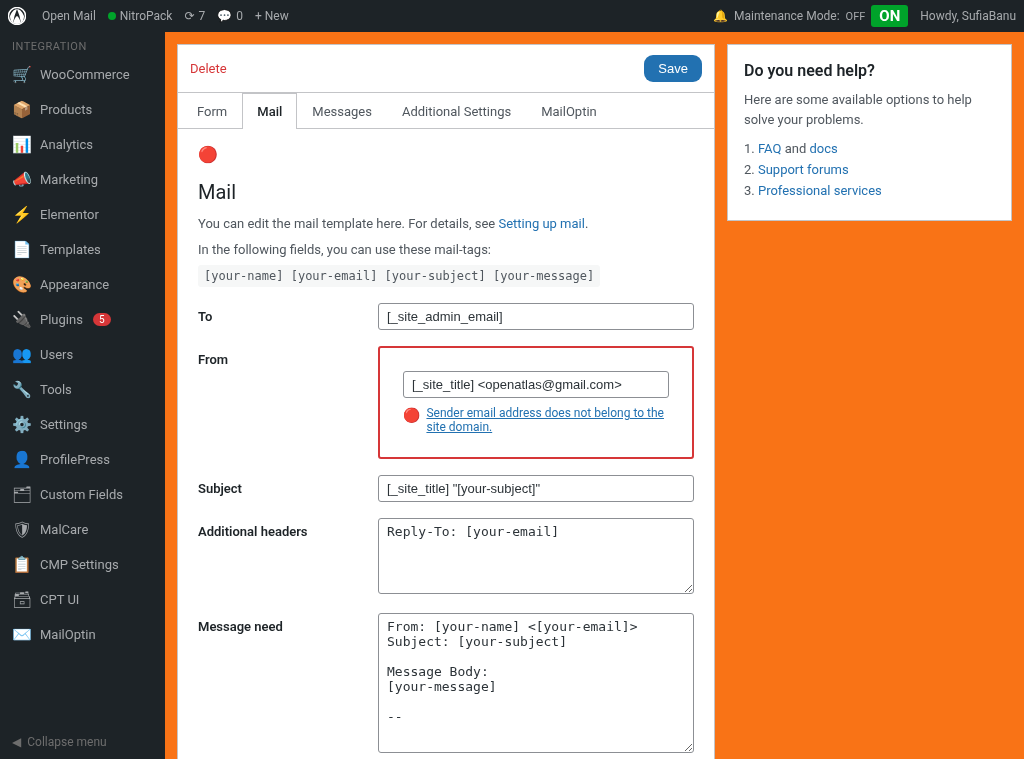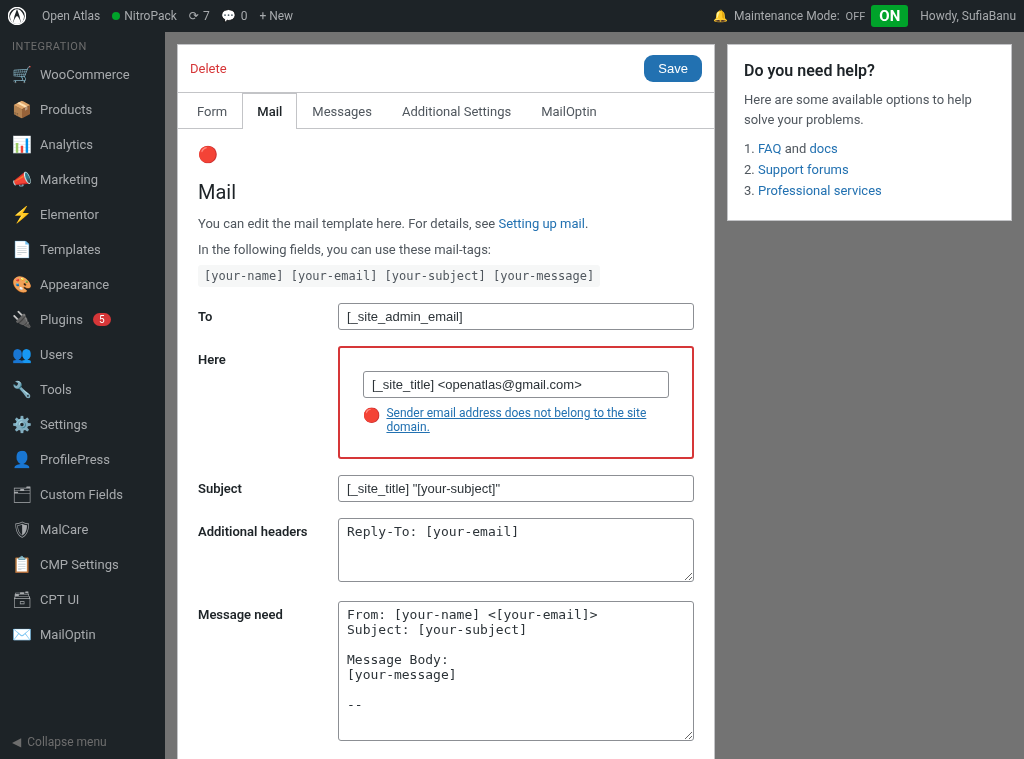--- a/index.html
+++ b/index.html
@@ -20,46 +20,46 @@
 
     
     .sidebar { width: 165px; background: #1d2327; color: #a7aaad; display: flex; flex-direction: column; overflow-y: auto; flex-shrink: 0; }
     .sidebar-section-label { font-size: 11px; color: #6d6d6d; padding: 8px 12px 4px; text-transform: uppercase; letter-spacing: 0.5px; }
     .sidebar-item { display: flex; align-items: center; gap: 8px; padding: 8px 12px; cursor: pointer; font-size: 13px; color: #a7aaad; }
     .sidebar-item .icon { font-size: 16px; width: 20px; text-align: center; }
     .sidebar-badge { background: #d63638; color: white; border-radius: 10px; padding: 1px 6px; font-size: 10px; margin-left: 2px; }
     .collapse-menu { margin-top: auto; padding: 10px 12px; font-size: 12px; color: #6d6d6d; cursor: pointer; display: flex; align-items: center; gap: 6px; }
 
     
-    .main { flex: 1; overflow-y: auto; padding: 0; background: #737373; display: flex; flex-direction: column; }
+    .main { flex: 1; overflow-y: auto; padding: 0; background: #f97316; display: flex; flex-direction: column; }
 
     
     .page-wrap { display: flex; gap: 0; flex: 1; padding: 12px; gap: 12px; }
     .sidebar-help { width: 285px; flex-shrink: 0; }
 
     
     .tab-bar { display: flex; border-bottom: 1px solid #c3c4c7; background: white; padding: 0 4px; }
     .tab { padding: 10px 14px; font-size: 13px; cursor: pointer; color: #50575e; border: 1px solid transparent; border-bottom: none; margin-bottom: -1px; }
     .tab.active { background: white; border-color: #c3c4c7; border-bottom-color: white; color: #1d2327; font-weight: 500; }
 
     
     .form-content { padding: 16px 20px; }
     .error-notice { display: flex; align-items: center; gap: 6px; color: #d63638; font-size: 13px; margin-bottom: 16px; }
     .error-icon { color: #d63638; font-size: 16px; }
     .section-title { font-size: 20px; color: #1d2327; margin-bottom: 10px; font-weight: 400; }
     .description { color: #50575e; margin-bottom: 6px; line-height: 1.5; }
     .description a { color: #2271b1; text-decoration: none; }
     .mail-tags { font-family: monospace; font-size: 12px; color: #50575e; background: #f6f7f7; padding: 4px 6px; border-radius: 3px; margin-bottom: 16px; display: inline-block; }
 
     
-    .form-row { display: flex; align-items: flex-start; margin-bottom: 16px; }
+    .form-row { display: flex; align-items: flex-start; margin-bottom: 16px; gap: 40px; }
     .form-label { width: 140px; flex-shrink: 0; padding-top: 6px; font-size: 13px; font-weight: 600; color: #1d2327; }
     .form-field { flex: 1; }
     .form-input { width: 100%; padding: 5px 8px; border: 1px solid #8c8f94; border-radius: 3px; font-size: 13px; color: #2c3338; background: white; }
-    .form-textarea { width: 100%; padding: 5px 8px; border: 1px solid #8c8f94; border-radius: 3px; font-size: 13px; color: #2c3338; background: white; resize: vertical; height: 64px; font-family: monospace; }
+    .form-textarea { width: 100%; padding: 5px 8px; border: 1px solid #8c8f94; border-radius: 3px; font-size: 13px; color: #2c3338; background: white; resize: vertical; height: 76px; font-family: monospace; }
     .form-textarea-lg { height: 140px; }
 
     
     .field-error-wrap { border: 2px solid #d63638; border-radius: 3px; padding: 23px; }
     .field-error-msg { display: flex; align-items: flex-start; gap: 6px; margin-top: 8px; color: #2271b1; font-size: 12px; }
     .field-error-msg a { color: #2271b1; text-decoration: underline; }
     .field-error-icon { color: #d63638; font-size: 14px; flex-shrink: 0; margin-top: 1px; }
 
     
     .action-bar { display: flex; align-items: center; justify-content: space-between; padding: 10px 12px; background: white; border-bottom: 1px solid #c3c4c7; }
@@ -82,21 +82,21 @@
 <div class="topbar">
   <span class="topbar-item logo">
     <svg width="18" height="18" viewBox="0 0 18 18" fill="white">
         <circle cx="9" cy="9" r="8.5" fill="none" stroke="white" stroke-width="1.5"></circle>
         <path d="M2 9 Q5 2 9 2 Q6 9 5 16 Q2 14 2 9Z" fill="white"></path>
         <path d="M16 9 Q13 2 9 2 Q12 9 13 16 Q16 14 16 9Z" fill="white"></path>
         <path d="M5 16 Q7 10 9 9 Q11 10 13 16 Q11 17 9 17 Q7 17 5 16Z" fill="white"></path>
       </svg>
   </span>
   <span class="topbar-item">
-    <span>Open Atlas</span>
+    <span>Open Mail</span>
   </span>
   <span class="topbar-item">
     <span class="dot-green"></span>
     <span>NitroPack</span>
   </span>
   <span class="topbar-item">
     <span>⟳</span>
     <span>7</span>
   </span>
   <span class="topbar-item">
@@ -238,21 +238,21 @@
           
           <div class="form-row">
             <div class="form-label">To</div>
             <div class="form-field">
               <input type="text" class="form-input" value="[_site_admin_email]" style="">
             </div>
           </div>
 
           
           <div class="form-row">
-            <div class="form-label">Here</div>
+            <div class="form-label">From</div>
             <div class="form-field">
               <div class="field-error-wrap">
                 <input type="text" class="form-input" value="[_site_title] &lt;openatlas@gmail.com&gt;" style="border-color: rgb(140, 143, 148);">
                 <div class="field-error-msg">
                   <span class="field-error-icon">🔴</span>
                   <a href="#">Sender email address does not belong to the site domain.</a>
                 </div>
               </div>
             </div>
           </div>

